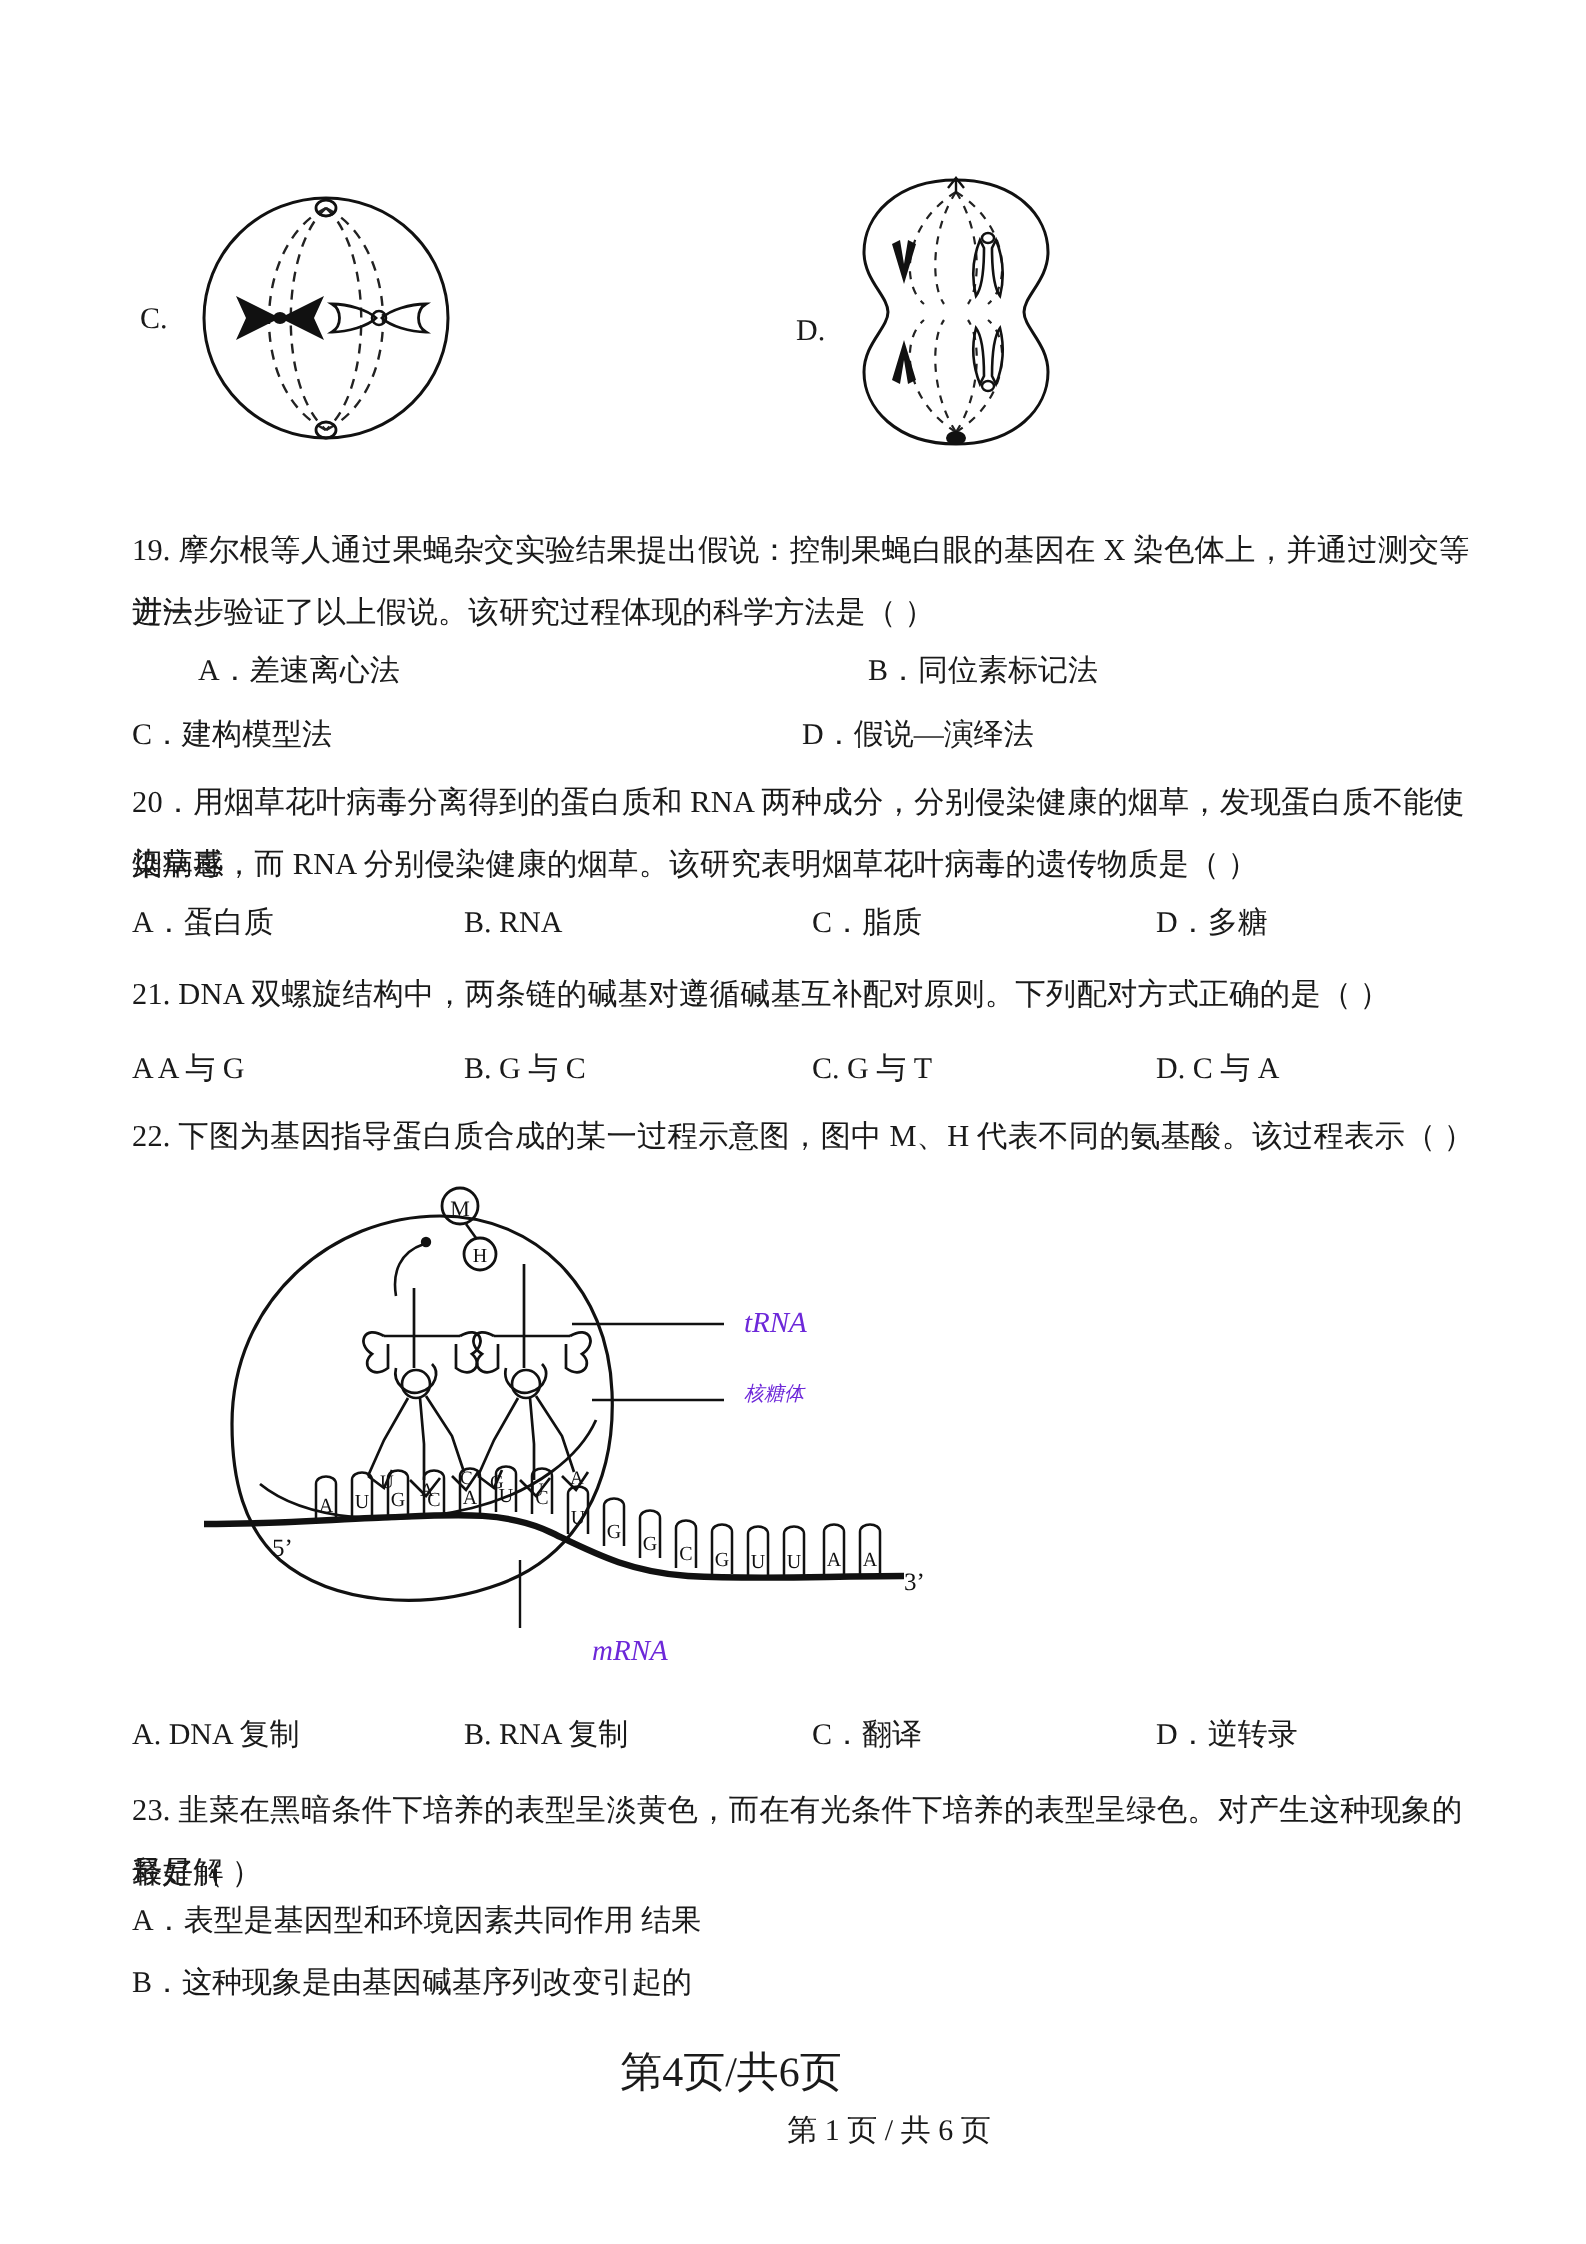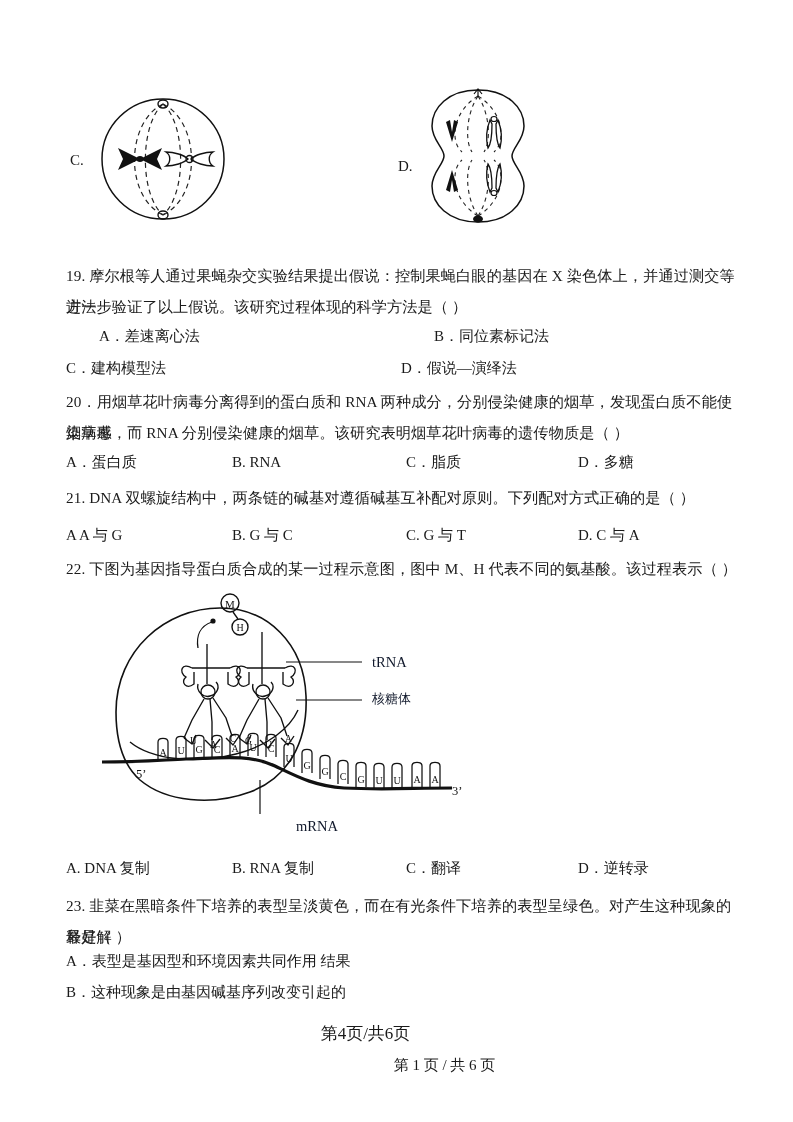--- a/index.html
+++ b/index.html
@@ -72,32 +72,33 @@
   }
   .fig-c-wrap { position: absolute; left: 88px; top: 92px; width: 150px; height: 135px; }
   .fig-d-wrap { position: absolute; left: 418px; top: 86px; width: 120px; height: 140px; }
 
   
   .fig22 { position: absolute; left: 100px; top: 592px; width: 370px; height: 255px; }
   .fig22-labels { position: absolute; left: 0; top: 0; width: 370px; height: 255px; }
   .diaglabel {
     position: absolute;
     font-size: 14.5px;
-    color: #0f172a;
+    color: #6d28d9;
     white-space: nowrap;
-  }
-  .diaglabel.cn { font-family: "Liberation Sans", sans-serif; font-size: 13px; }
+    font-style: italic;
+  }
+  .diaglabel.cn { font-family: "Liberation Sans", sans-serif; font-size: 10px; }
 
   
   .footer1 {
     position: absolute;
     left: 0; top: 1022px;
     width: 731px;
     text-align: center;
-    font-size: 17px;
+    font-size: 21px;
     color: #1a1a1a;
   }
   .footer2 {
     position: absolute;
     left: 0; top: 1056px;
     width: 793px;
     text-align: center;
     font-size: 15px;
     color: #1a1a1a;
     padding-left: 48px;

